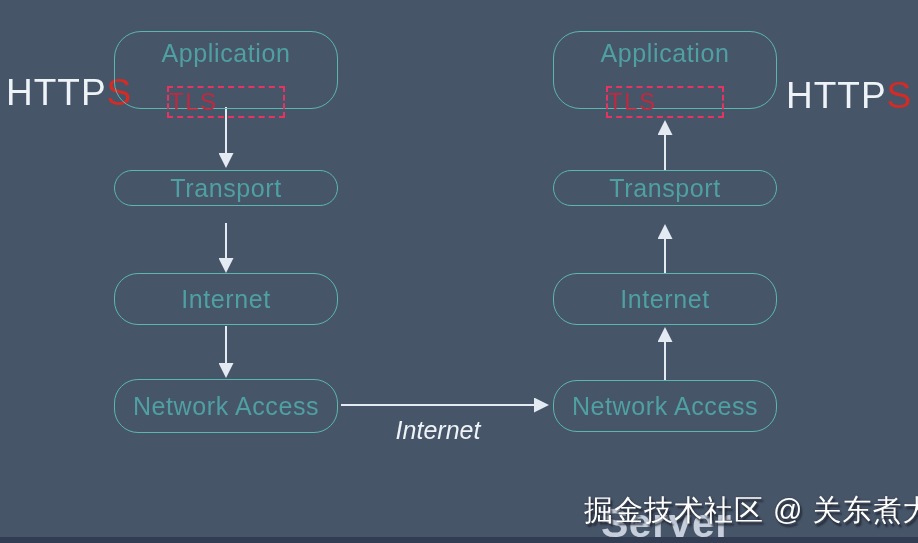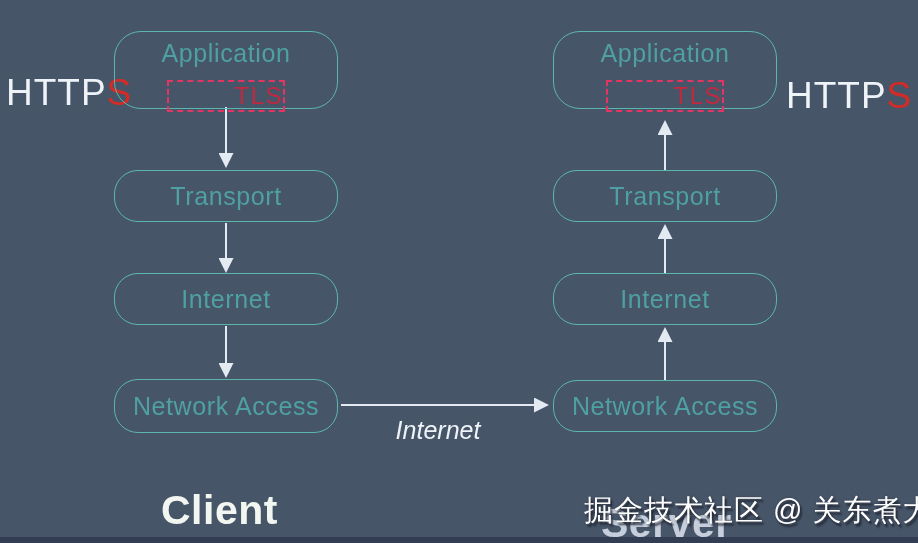--- a/index.html
+++ b/index.html
@@ -19,29 +19,29 @@
     position:absolute; box-sizing:border-box; width:224px;
     border:1.5px solid var(--box-border, #5bb7ad);
     border-radius:24px;
     display:flex; align-items:center; justify-content:center;
   }
   .llabel { color: var(--box-text, #4fa0a2); font-size:25px; letter-spacing:0.6px; line-height:30px; }
 
   .col-l { left:114px; }
   .col-r { left:553px; }
   .row-app { top:31px; height:78px; border-radius:27px; flex-direction:column; justify-content:flex-start; padding-top:6px; }
-  .row-transport { top:170px; height:52px; }
+  .row-transport { top:170px; height:36px; }
   .row-internet  { top:273px; height:52px; }
   .row-na-l { top:379px; height:54px; }
   .row-na-r { top:380px; height:52px; }
 
   .tls {
-    box-sizing:border-box; width:118px; height:37px; margin-top:12px;
+    box-sizing:border-box; width:118px; height:37px; margin-top:18px;
     border:2px dashed var(--tls-border, #e63462);
-    display:flex; align-items:center; justify-content:flex-end;
+    display:flex; align-items:center; justify-content:flex-start;
   }
   .tlabel { color: var(--tls-text, #c2283f); font-size:24px; letter-spacing:1.5px; }
 
   .linklabel {
     position:absolute; left:378px; top:416px; width:120px; text-align:center;
     font-size:25px; font-style:italic; color:#eef3f8;
   }
 
   .title { position:absolute; font-weight:800; font-size:41px; letter-spacing:0.5px; white-space:nowrap; }
   .client-title { left:161px; top:487px; color:#f2f6f1; }
@@ -108,17 +108,16 @@
   <div class="lbox col-r row-internet">
     <span class="llabel">Internet</span>
   </div>
   <div class="lbox col-r row-na-r">
     <span class="llabel">Network Access</span>
   </div>
 
   <div class="linklabel">Internet</div>
 
   <div class="title server-title">Server</div>
-  <div class="title client-title">Client</div>
   <div class="watermark">掘金技术社区 @ 关东煮大刀</div>
 
   <div class="bottom-strip"></div>
 </div>
 
 </body></html>

